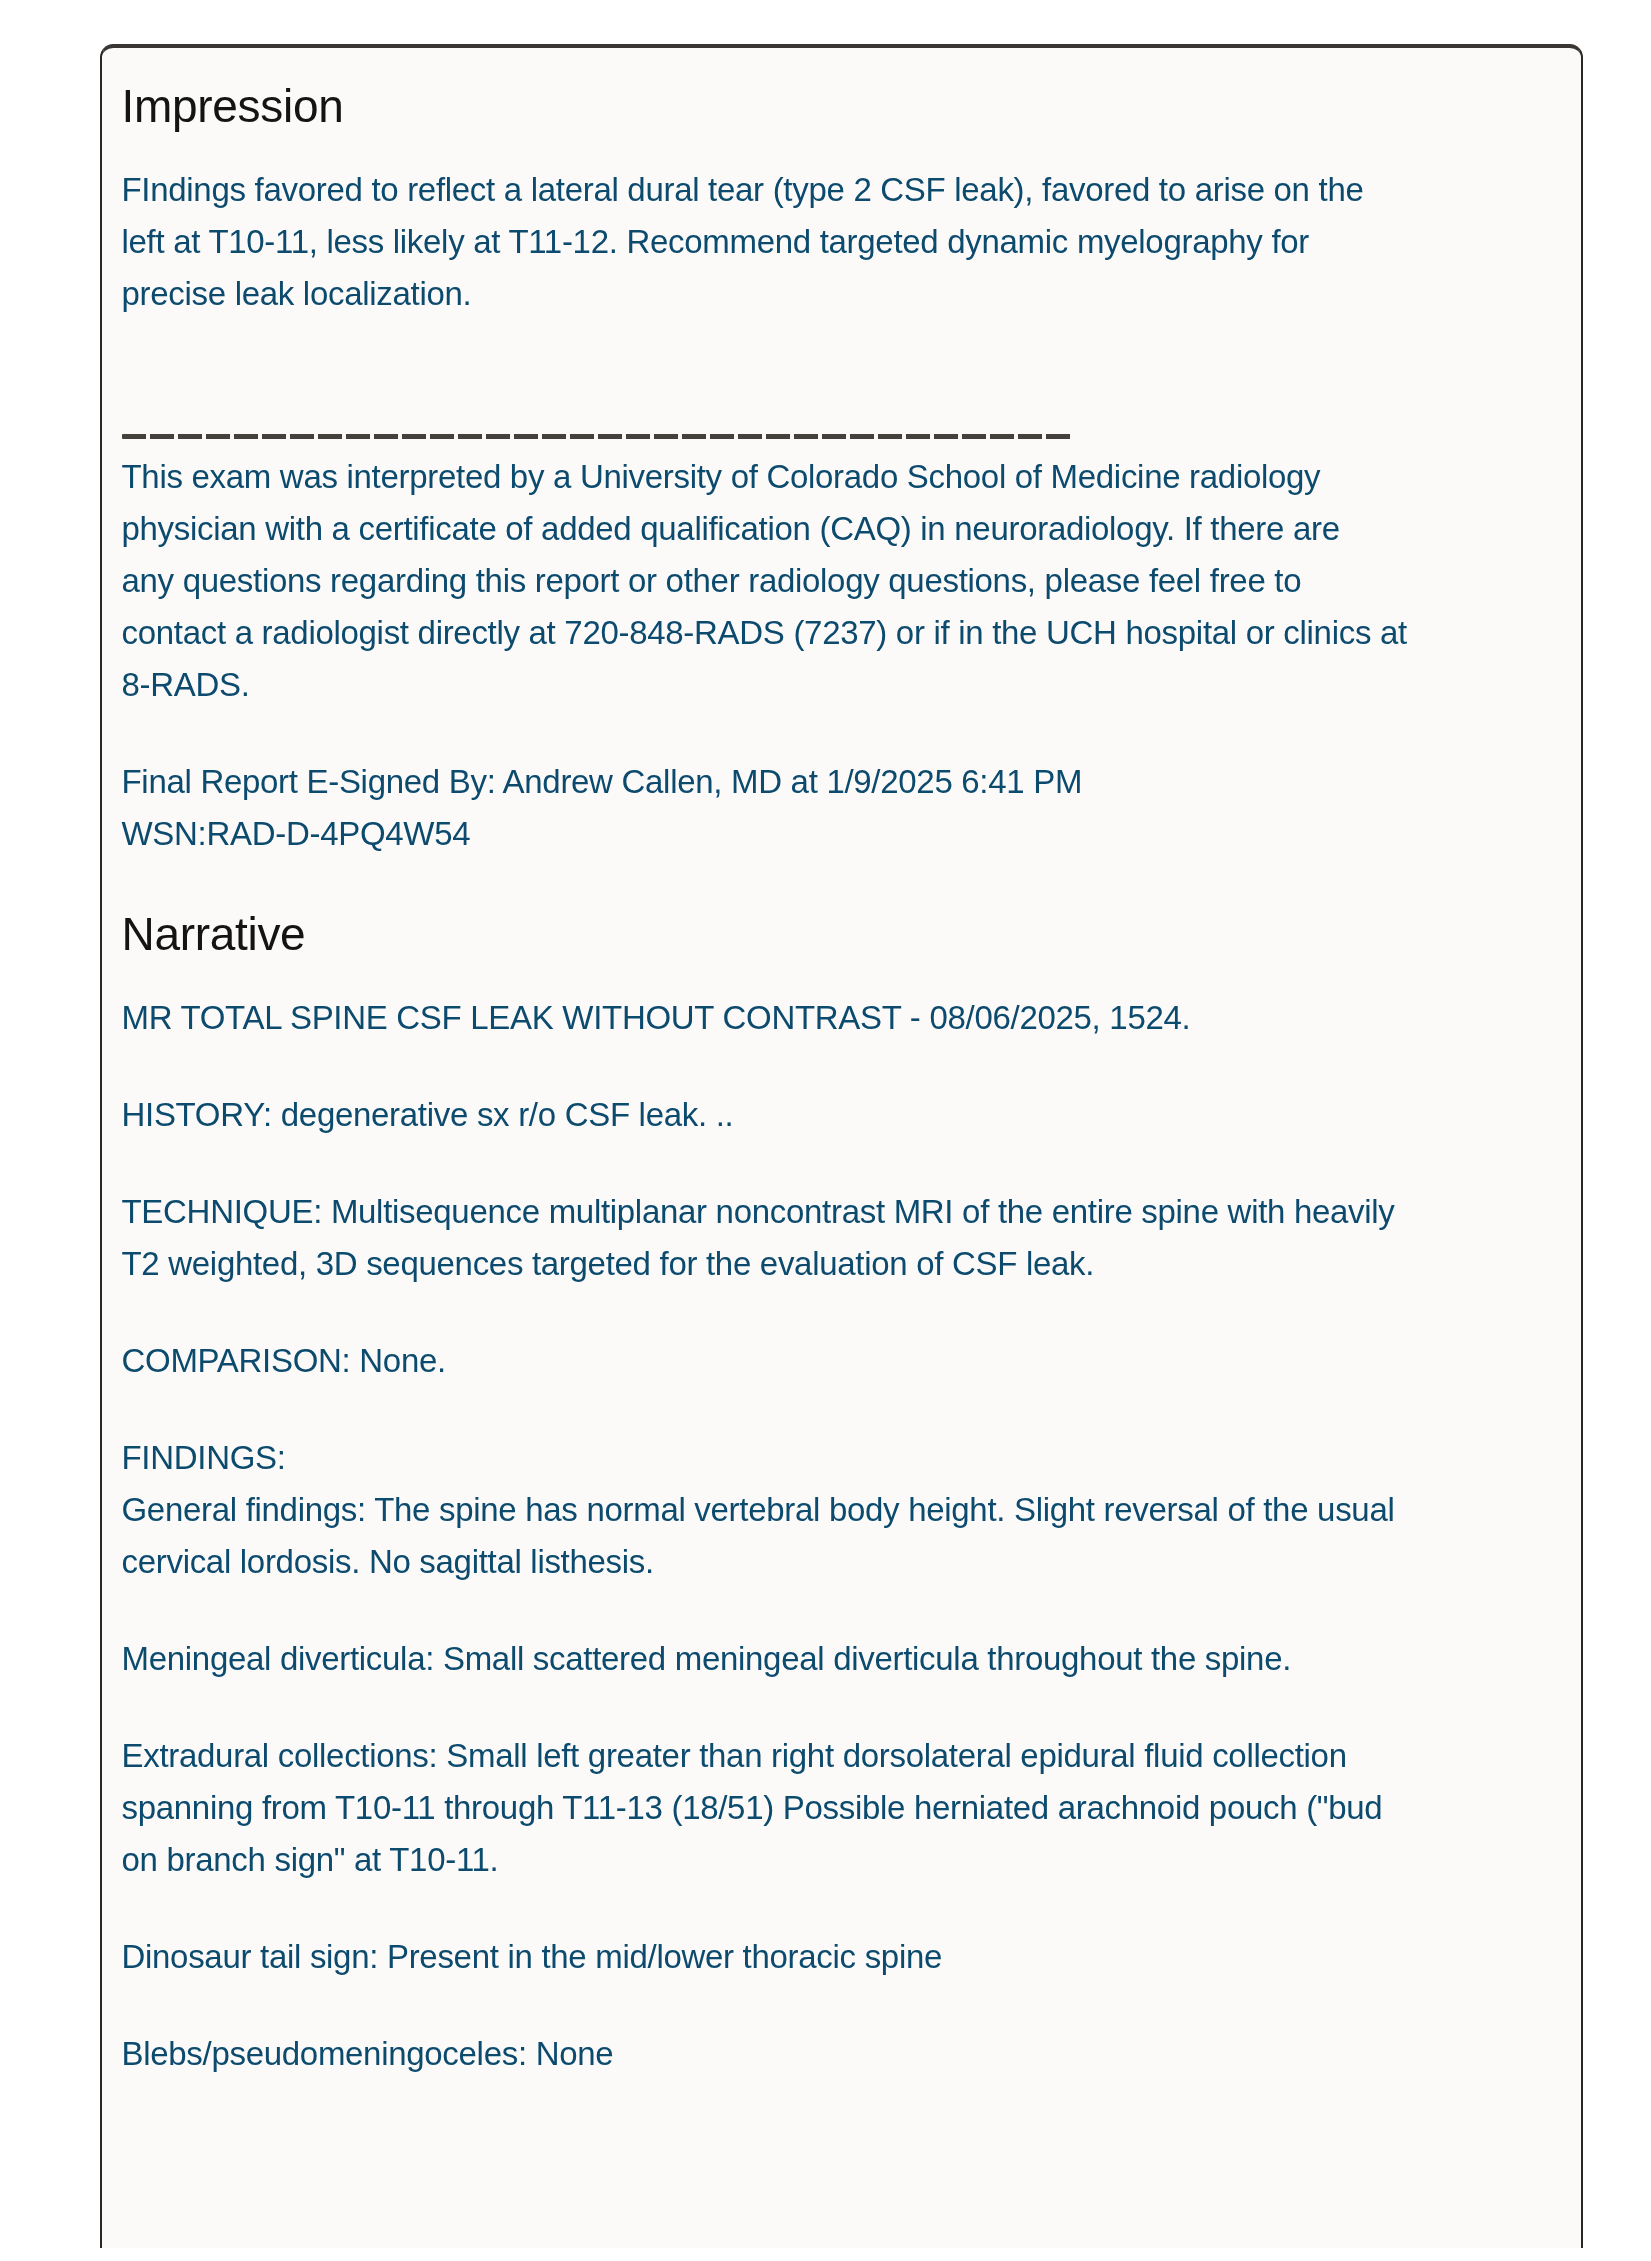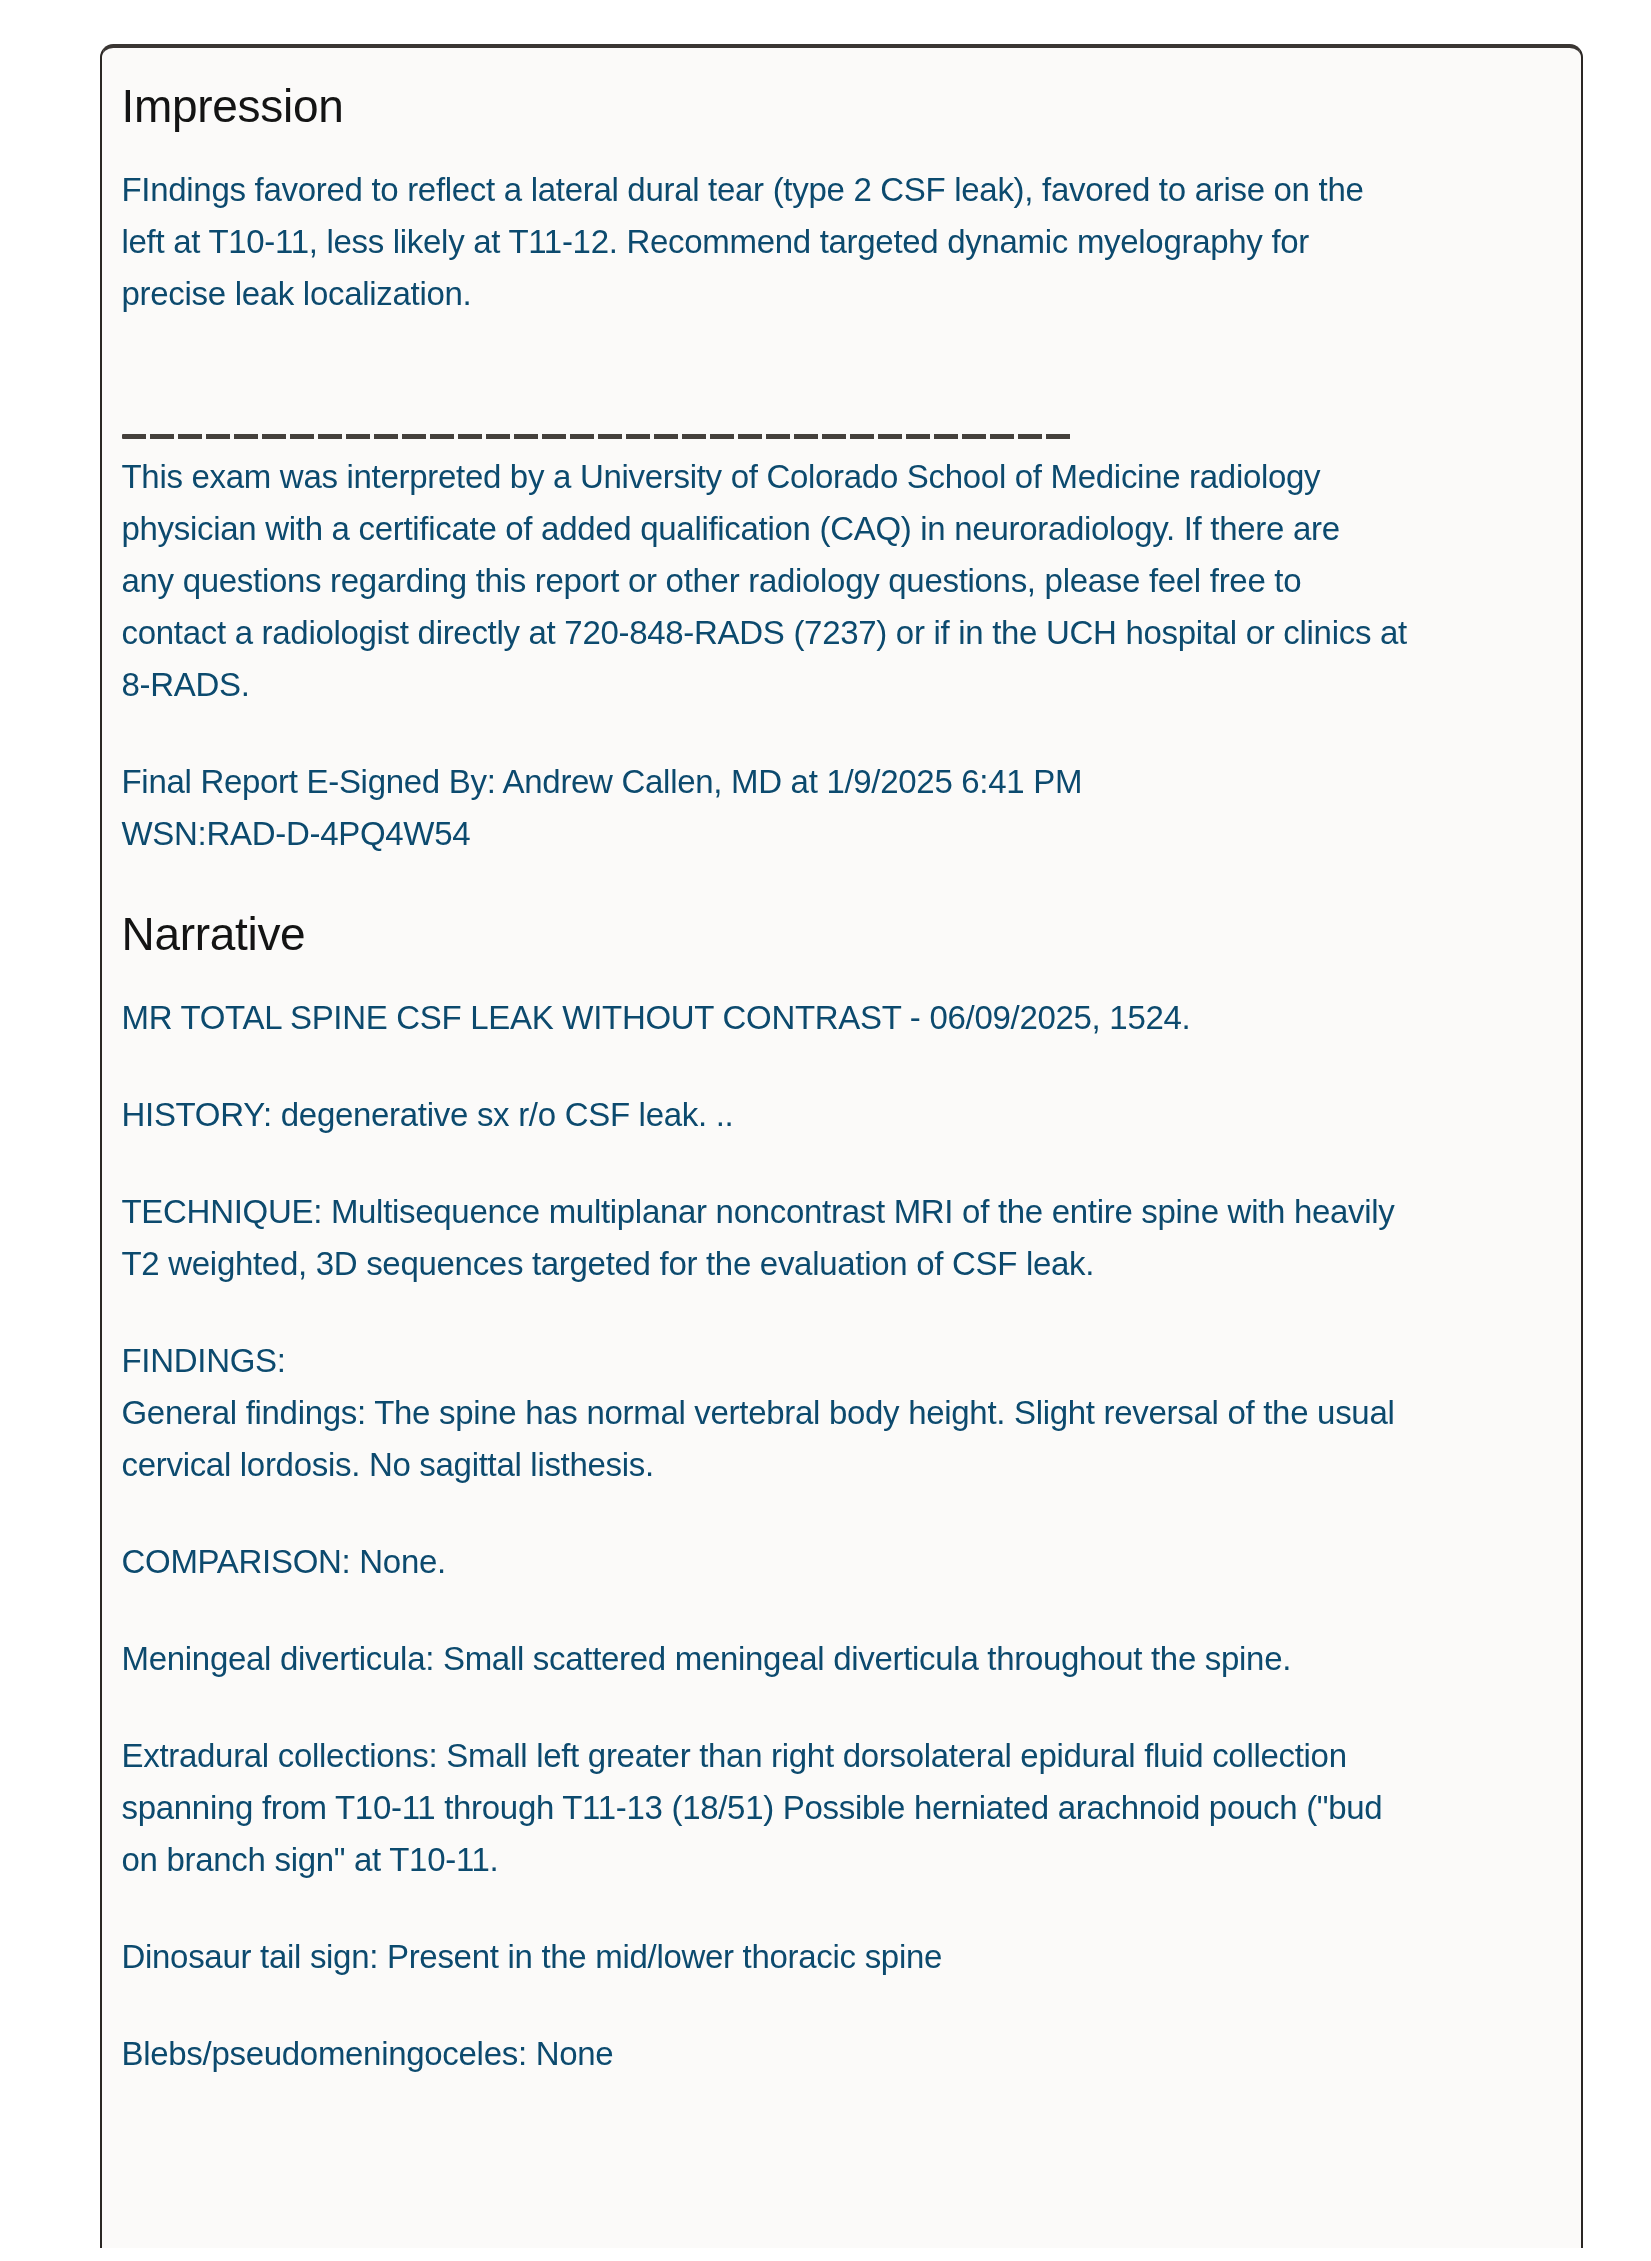--- a/index.html
+++ b/index.html
@@ -87,32 +87,32 @@
 physician with a certificate of added qualification (CAQ) in neuroradiology. If there are
 any questions regarding this report or other radiology questions, please feel free to
 contact a radiologist directly at 720-848-RADS (7237) or if in the UCH hospital or clinics at
 8-RADS.</p>
 
     <p class="body-text">Final Report E-Signed By: Andrew Callen, MD at 1/9/2025 6:41 PM
 WSN:RAD-D-4PQ4W54</p>
 
     <h1 class="section-heading narrative">Narrative</h1>
 
-    <p class="body-text">MR TOTAL SPINE CSF LEAK WITHOUT CONTRAST - 06/09/2025, 1524.</p>
+    <p class="body-text">MR TOTAL SPINE CSF LEAK WITHOUT CONTRAST - 08/06/2025, 1524.</p>
 
     <p class="body-text">HISTORY: degenerative sx r/o CSF leak. ..</p>
 
     <p class="body-text">TECHNIQUE: Multisequence multiplanar noncontrast MRI of the entire spine with heavily
 T2 weighted, 3D sequences targeted for the evaluation of CSF leak.</p>
 
+    <p class="body-text">COMPARISON: None.</p>
+
     <p class="body-text">FINDINGS:
 General findings: The spine has normal vertebral body height. Slight reversal of the usual
 cervical lordosis. No sagittal listhesis.</p>
-
-    <p class="body-text">COMPARISON: None.</p>
 
 
     <p class="body-text">Meningeal diverticula: Small scattered meningeal diverticula throughout the spine.</p>
 
     <p class="body-text">Extradural collections: Small left greater than right dorsolateral epidural fluid collection
 spanning from T10-11 through T11-13 (18/51) Possible herniated arachnoid pouch ("bud
 on branch sign" at T10-11.</p>
 
     <p class="body-text">Dinosaur tail sign: Present in the mid/lower thoracic spine</p>
 

